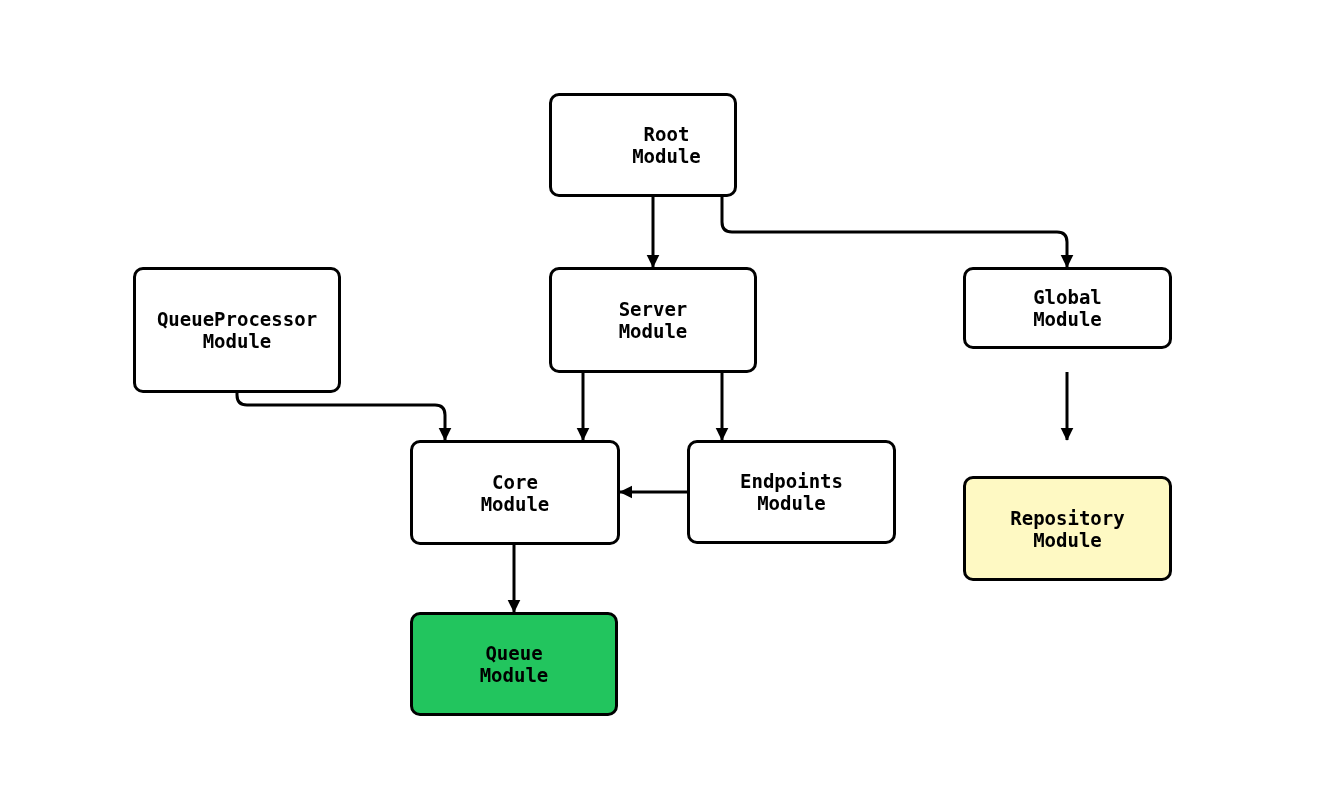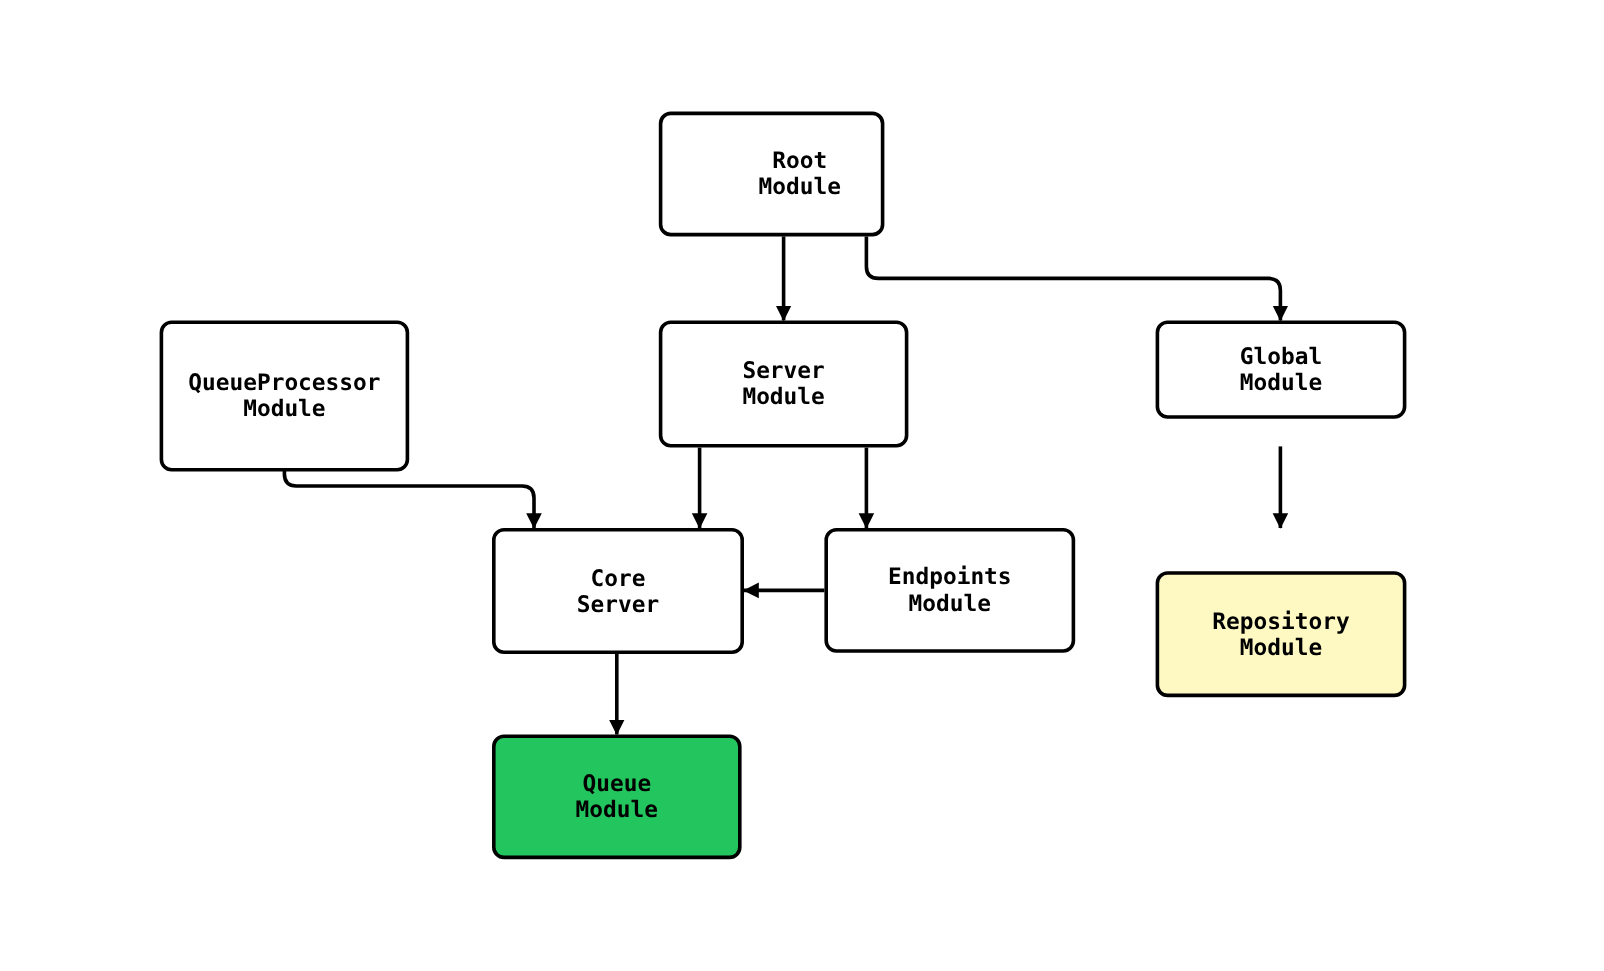--- a/index.html
+++ b/index.html
@@ -79,21 +79,21 @@
       <div class="node" style="left: 549px; top: 267px; width: 208px; height: 106px; background: rgb(255, 255, 255); border-color: rgb(0, 0, 0);">
         <span class="label">Server
 Module</span>
       </div>
       <div class="node" style="left: 963px; top: 267px; width: 209px; height: 82px; background: rgb(255, 255, 255); border-color: rgb(0, 0, 0);">
         <span class="label">Global
 Module</span>
       </div>
       <div class="node" style="left: 410px; top: 440px; width: 210px; height: 105px; background: rgb(255, 255, 255); border-color: rgb(0, 0, 0);">
         <span class="label">Core
-Server</span>
+Module</span>
       </div>
       <div class="node" style="left: 687px; top: 440px; width: 209px; height: 104px; background: rgb(255, 255, 255); border-color: rgb(0, 0, 0);">
         <span class="label">Endpoints
 Module</span>
       </div>
       <div class="node" style="left: 963px; top: 440px; width: 209px; height: 105px; background: #fef9c3; border-color: rgb(0, 0, 0); margin-top: 36px;">
         <span class="label">Repository
 Module</span>
       </div>
       <div class="node" style="left: 410px; top: 612px; width: 208px; height: 104px; background: #22c55e; border-color: rgb(0, 0, 0);">

